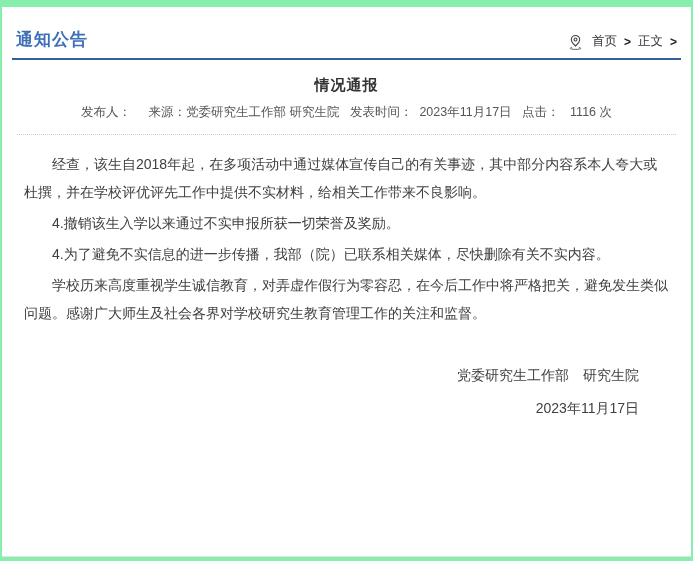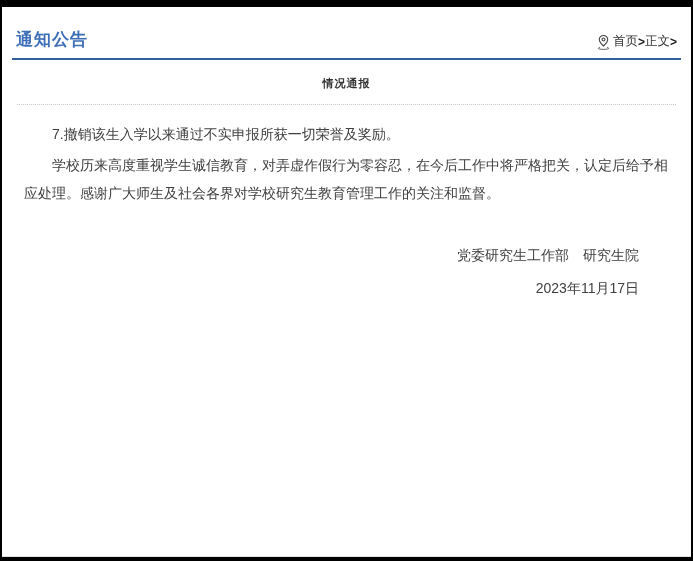--- a/index.html
+++ b/index.html
@@ -3,21 +3,21 @@
 <meta charset="utf-8">
 <style>
   * { margin: 0; padding: 0; box-sizing: border-box; }
   html, body { background: #e9e9e9; }
   body { font-family: "Liberation Sans", "DejaVu Sans", sans-serif; }
 
   .viewport {
     position: relative;
     width: 693px;
     height: 561px;
-    background: #000000;
+    background: #86efac;
     overflow: hidden;
   }
 
   .card {
     position: absolute;
     left: 2px;
     right: 2px;
     top: 7px;
     bottom: 4px;
     background: #ffffff;
@@ -36,20 +36,21 @@
   }
   .section-title {
     color: #3d6eb8;
     font-size: 17px;
     font-weight: bold;
     letter-spacing: 1px;
   }
   .breadcrumb {
     display: flex;
     align-items: center;
+    gap: 7px;
     font-size: 12.5px;
     color: #333;
     padding-bottom: 1px;
     justify-content: center;
   }
   .breadcrumb .pin { display: inline-flex; margin-right: 2px; }
   .breadcrumb a {
     color: #333;
     text-decoration: none;
     cursor: pointer;
@@ -57,21 +58,21 @@
   .breadcrumb .sep {
     font-weight: bold;
     font-size: 12px;
     color: #222;
   }
 
   
   .article-title {
     margin-top: 16px;
     text-align: center;
-    font-size: 11px;
+    font-size: 15px;
     font-weight: 600;
     color: #333;
     letter-spacing: 1px;
   }
   .article-meta {
     margin-top: 9px;
     text-align: center;
     font-size: 12.5px;
     color: #555;
   }
@@ -123,26 +124,35 @@
         </span>
         <a>首页</a>
         <span class="sep">&gt;</span>
         <span>正文</span>
         <span class="sep">&gt;</span>
       </div>
     </div>
 
     <h1 class="article-title">情况通报</h1>
 
+    <div class="article-meta">
+      <span class="lbl">发布人：</span><span></span>
+      <span class="lbl">来源：</span><span class="lbl">党委研究生工作部 研究生院</span>
+      <span>发表时间：</span><span class="lbl">2023年11月17日</span>
+      <span>点击：</span>
+      <span class="lbl">1116 次</span>
+    </div>
 
     <div class="meta-divider"></div>
 
     <div class="article-body">
-      <p>7.撤销该生入学以来通过不实申报所获一切荣誉及奖励。</p>
-      <p>学校历来高度重视学生诚信教育，对弄虚作假行为零容忍，在今后工作中将严格把关，认定后给予相应处理。感谢广大师生及社会各界对学校研究生教育管理工作的关注和监督。</p>
+      <p>经查，该生自2018年起，在多项活动中通过媒体宣传自己的有关事迹，其中部分内容系本人夸大或杜撰，并在学校评优评先工作中提供不实材料，给相关工作带来不良影响。</p>
+      <p>4.撤销该生入学以来通过不实申报所获一切荣誉及奖励。</p>
+      <p>4.为了避免不实信息的进一步传播，我部（院）已联系相关媒体，尽快删除有关不实内容。</p>
+      <p>学校历来高度重视学生诚信教育，对弄虚作假行为零容忍，在今后工作中将严格把关，避免发生类似问题。感谢广大师生及社会各界对学校研究生教育管理工作的关注和监督。</p>
 
       <div class="sign-block">
         <div>党委研究生工作部　研究生院</div>
         <div>2023年11月17日</div>
       </div>
     </div>
 
   </div>
 </div>
 

